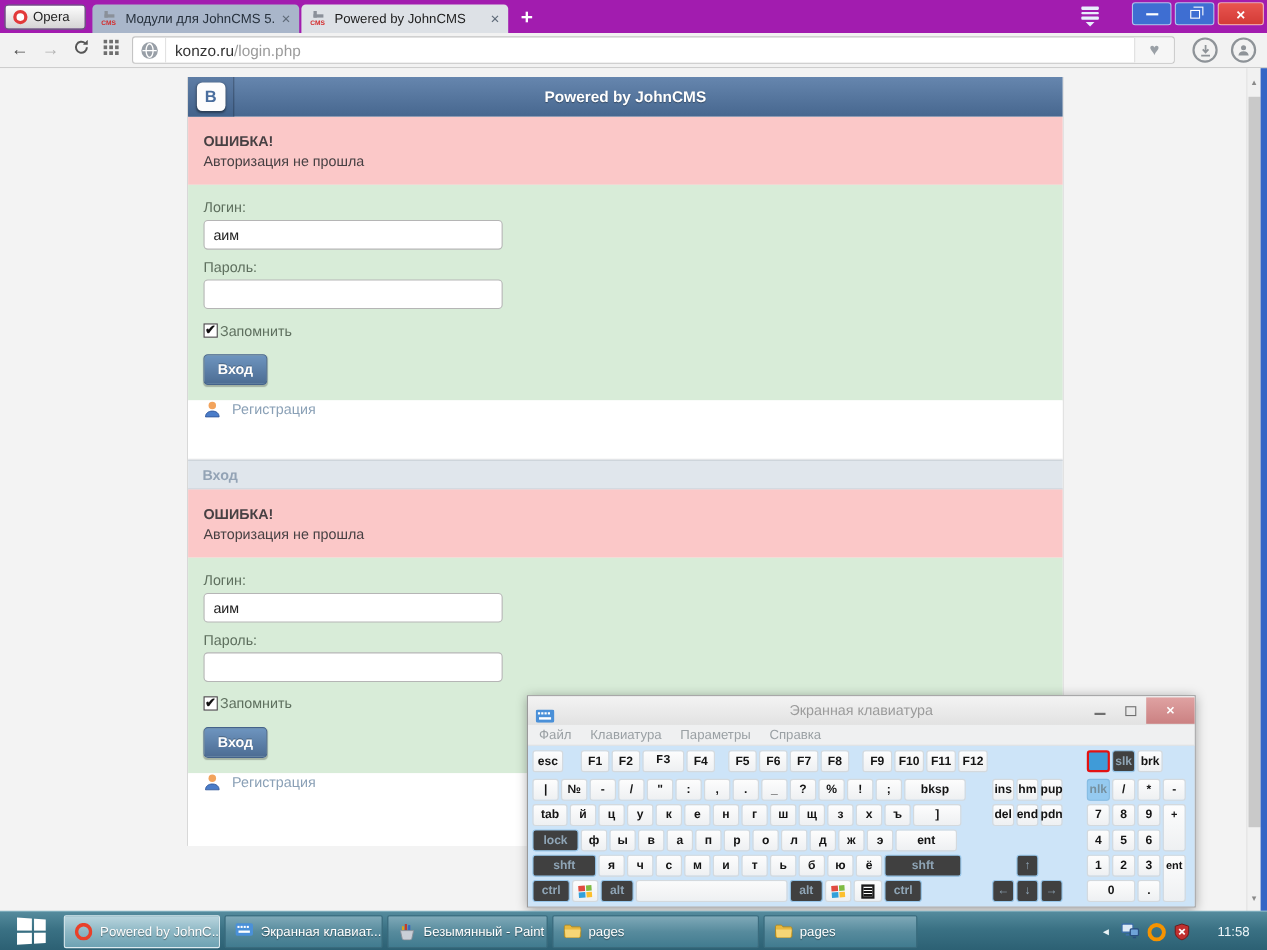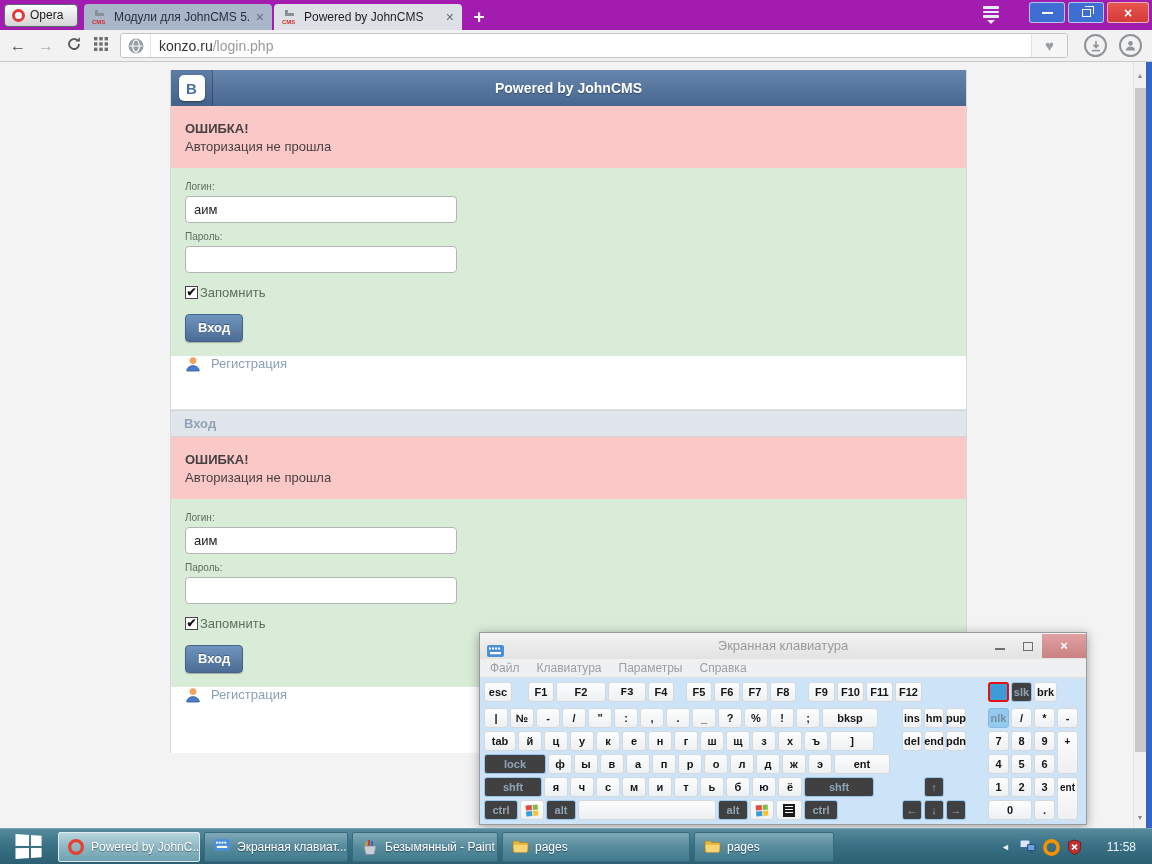--- a/index.html
+++ b/index.html
@@ -49,21 +49,21 @@
 .viewport{position:absolute;top:62px;left:0;width:1146px;height:766px;background:#f3f3f3;overflow:hidden;}
 .page-col{position:absolute;left:170px;top:8px;width:797px;background:#fff;border-left:1px solid #d8d8d8;border-right:1px solid #d8d8d8;}
 .phead{height:36px;background:linear-gradient(#6686ae,#47678f);display:flex;align-items:center;position:relative;}
 .plogo{width:42px;height:36px;background:linear-gradient(#5e7da5,#42628b);border-right:1px solid rgba(0,0,0,.25);display:flex;align-items:center;justify-content:center;}
 .pbadge{width:26px;height:26px;background:#fdfdfd;border-radius:5px;color:#4a6e9e;font-weight:bold;font-size:15px;display:flex;align-items:center;justify-content:center;box-shadow:0 1px 2px rgba(0,0,0,.4);}
 .ptitle{position:absolute;left:0;right:0;text-align:center;color:#fff;font-weight:bold;font-size:14px;text-shadow:0 1px 1px rgba(0,0,0,.35);}
 .perror{background:#fbc8c8;padding:15px 14px 14px;}
 .perror .et{font-weight:bold;font-size:13px;color:#474043;}
 .perror .em{font-size:13px;color:#474043;margin-top:3px;}
 .pgreen{background:#d8ecd8;padding:13px 14px 14px;}
-.flabel{font-size:10px;color:#5e6f5e;margin-bottom:4px;}
+.flabel{font-size:13px;color:#5e6f5e;margin-bottom:4px;}
 .finput{display:block;width:272px;height:27px;border:1px solid #b5b5b5;border-radius:4px;background:#fff;font-size:13px;color:#222;padding:0 8px;margin-bottom:8px;outline:none;font-family:"Liberation Sans",sans-serif;}
 .chkrow{display:flex;align-items:center;margin-top:12px;font-size:13px;color:#5e6f5e;}
 .chk{width:13px;height:13px;border:1px solid #444;background:#fff;display:inline-flex;align-items:center;justify-content:center;margin-right:2px;}
 .chk::after{content:"✔";font-size:12px;font-weight:bold;color:#111;line-height:1;margin-top:-2px;}
 .fbtn{margin-top:14px;display:inline-block;padding:5px 12px 6px;background:linear-gradient(#6e95bf,#4c6c93);border:1px solid #44628a;border-radius:4px;color:#fff;font-weight:bold;font-size:13px;text-shadow:0 -1px 0 rgba(0,0,0,.3);box-shadow:0 1px 1px rgba(0,0,0,.25);}
 .lrow{height:54px;background:#fff;border-bottom:1px solid #e6e6e6;display:flex;align-items:flex-start;padding-left:14px;gap:10px;}
 .llink{font-size:13px;color:#8aa0b6;}
 .sec-head{height:27px;background:#e0e6ec;border-top:1px solid #ccd3da;border-bottom:1px solid #ccd3da;color:#93a3b5;font-weight:bold;font-size:13px;line-height:25px;padding-left:13px;}
 .uicon,.kicon{width:16px;height:16px;flex:0 0 16px;}
 
@@ -308,21 +308,21 @@
       <span>Файл</span>
       <span>Клавиатура</span>
       <span>Параметры</span>
       <span>Справка</span>
     </div>
   <div class="osk-body" id="osk-body">
       <div class="kb-row r1">
         <div class="kb-sec sec-main">
           <div class="key" style="width: 28px;">esc</div>
           <div class="key" style="width: 26px; margin-left: 14px;">F1</div>
-          <div class="key" style="width: 50px;">F2</div>
+          <div class="key" style="width: 26px;">F2</div>
           <div class="key" style="width: 38px; font-family: Liberation Mono, monospace;">F3</div>
           <div class="key" style="width: 26px;">F4</div>
           <div class="key" style="width: 26px; margin-left: 10px;">F5</div>
           <div class="key" style="width: 26px;">F6</div>
           <div class="key" style="width: 26px;">F7</div>
           <div class="key" style="width: 26px;">F8</div>
           <div class="key" style="width: 27px; margin-left: 10px;">F9</div>
           <div class="key" style="width: 27px;">F10</div>
           <div class="key" style="width: 27px;">F11</div>
           <div class="key" style="width: 27px;">F12</div>
@@ -387,21 +387,21 @@
         </div>
         <div class="kb-sec sec-num">
           <div class="key" style="width: 21px;">7</div>
           <div class="key" style="width: 21px;">8</div>
           <div class="key" style="width: 21px;">9</div>
           <div class="key tall" style="width: 21px;">+</div>
         </div>
       </div>
       <div class="kb-row">
         <div class="kb-sec sec-main">
-          <div class="key mod" style="width: 62px;">lock</div>
+          <div class="key mod" style="width: 42px;">lock</div>
           <div class="key" style="width: 24px;">ф</div>
           <div class="key" style="width: 24px;">ы</div>
           <div class="key" style="width: 24px;">в</div>
           <div class="key" style="width: 24px;">а</div>
           <div class="key" style="width: 24px;">п</div>
           <div class="key" style="width: 24px;">р</div>
           <div class="key" style="width: 24px;">о</div>
           <div class="key" style="width: 24px;">л</div>
           <div class="key" style="width: 24px;">д</div>
           <div class="key" style="width: 24px;">ж</div>

